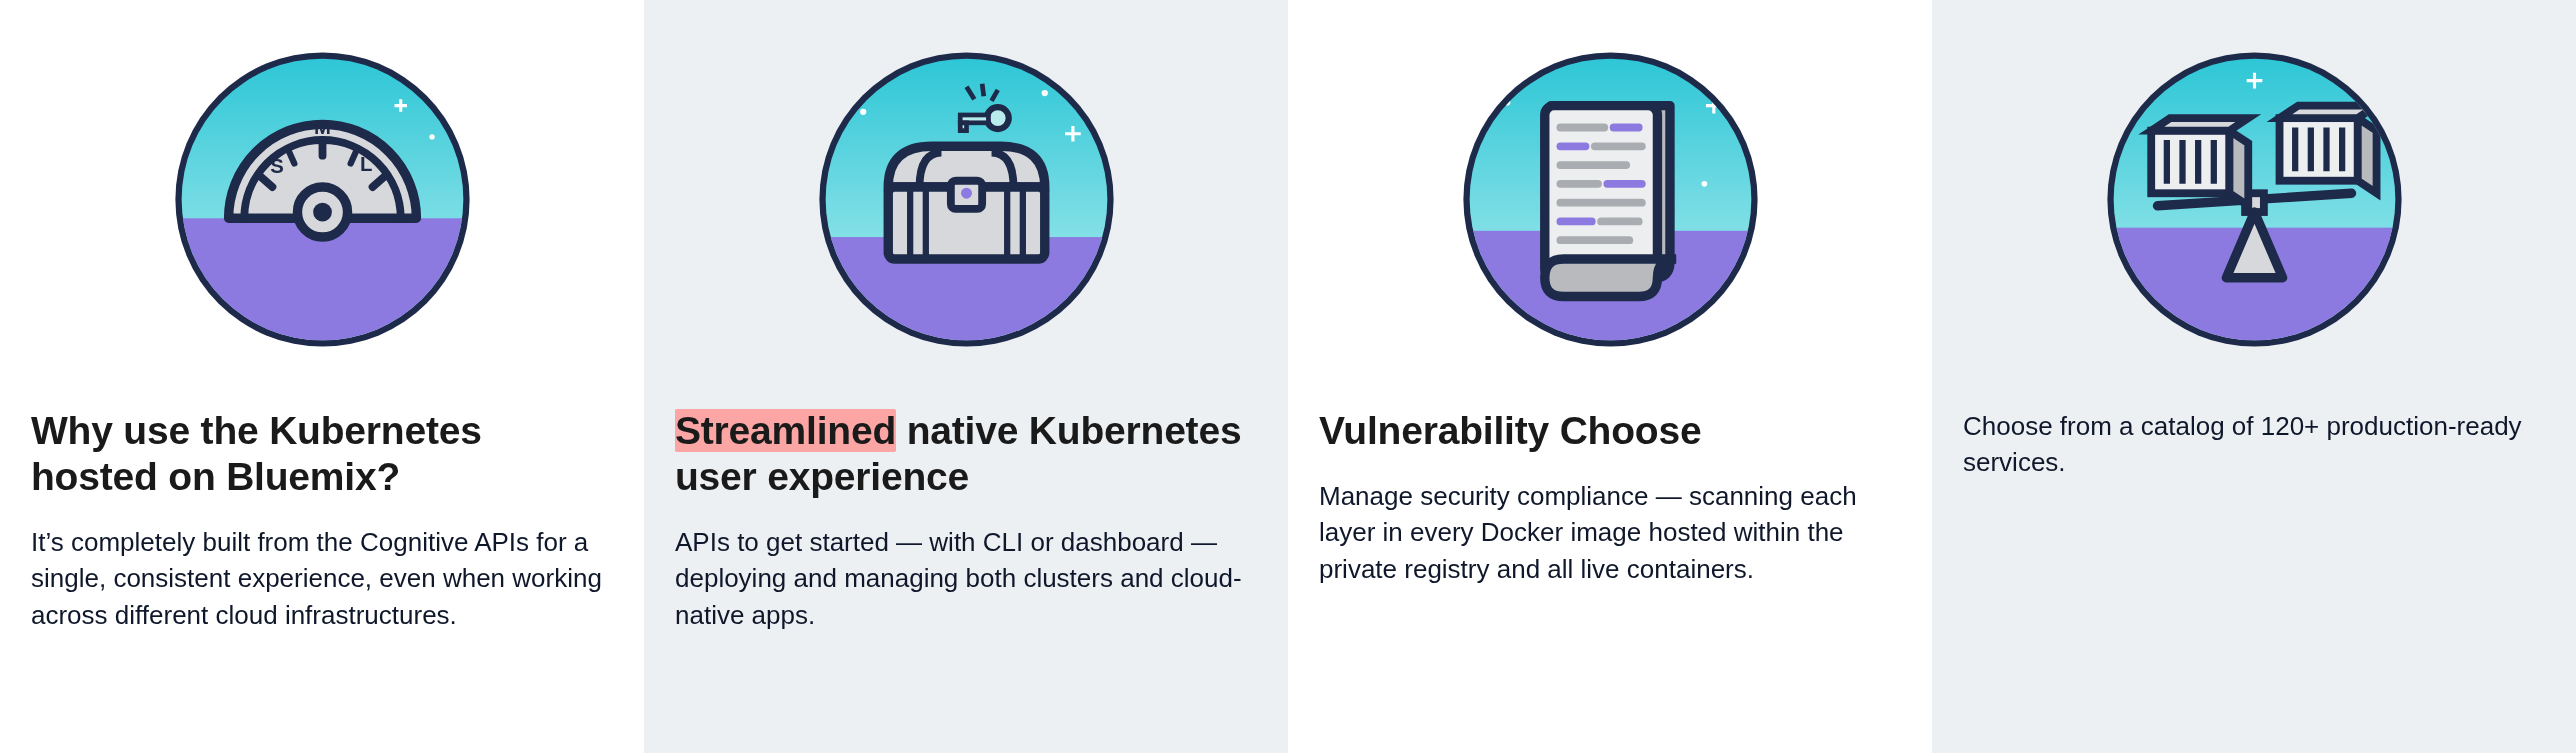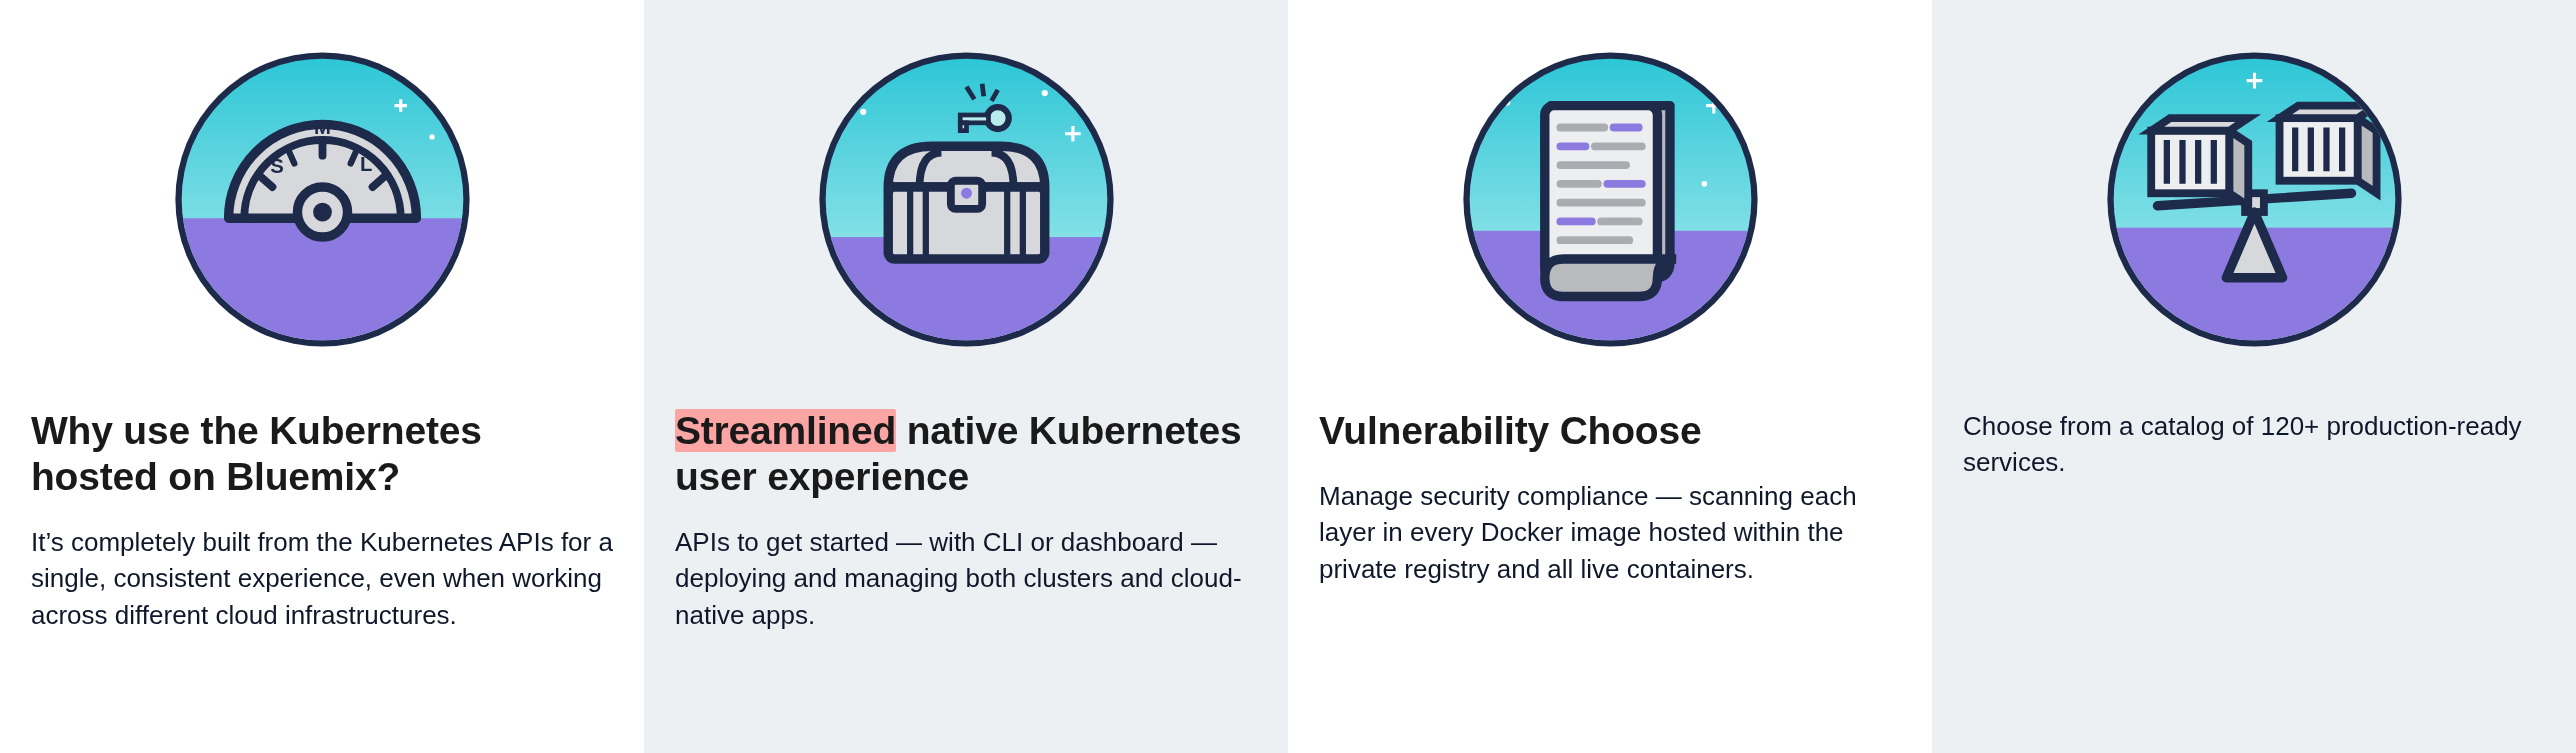--- a/index.html
+++ b/index.html
@@ -91,21 +91,21 @@
           <text x="71" y="83" font-size="13" font-weight="700" fill="#1e2a4a" text-anchor="middle">S</text>
           <text x="100" y="58" font-size="13" font-weight="700" fill="#1e2a4a" text-anchor="middle">M</text>
           <text x="128" y="82" font-size="13" font-weight="700" fill="#1e2a4a" text-anchor="middle">L</text>
 
           <circle cx="100" cy="108" r="16" fill="#d7d8db" stroke="#1e2a4a" stroke-width="6"></circle>
           <circle cx="100" cy="108" r="6" fill="#1e2a4a"></circle>
         </g>
       </svg>
     </div>
     <h2>Why use the Kubernetes hosted on Bluemix?</h2>
-    <p>It’s completely built from the Kubernetes APIs for a single, consistent experience, even when working across different cloud infrastructures.</p>
+    <p>It’s completely built from the Cognitive APIs for a single, consistent experience, even when working across different cloud infrastructures.</p>
   </div>
 
   <div class="feature-card alt">
     <div class="icon-wrap">
       <svg width="313" height="313" viewBox="0 0 200 200">
         <defs>
           <clipPath id="circ2">
               <circle cx="100" cy="100" r="90"></circle>
             </clipPath>
         </defs>

